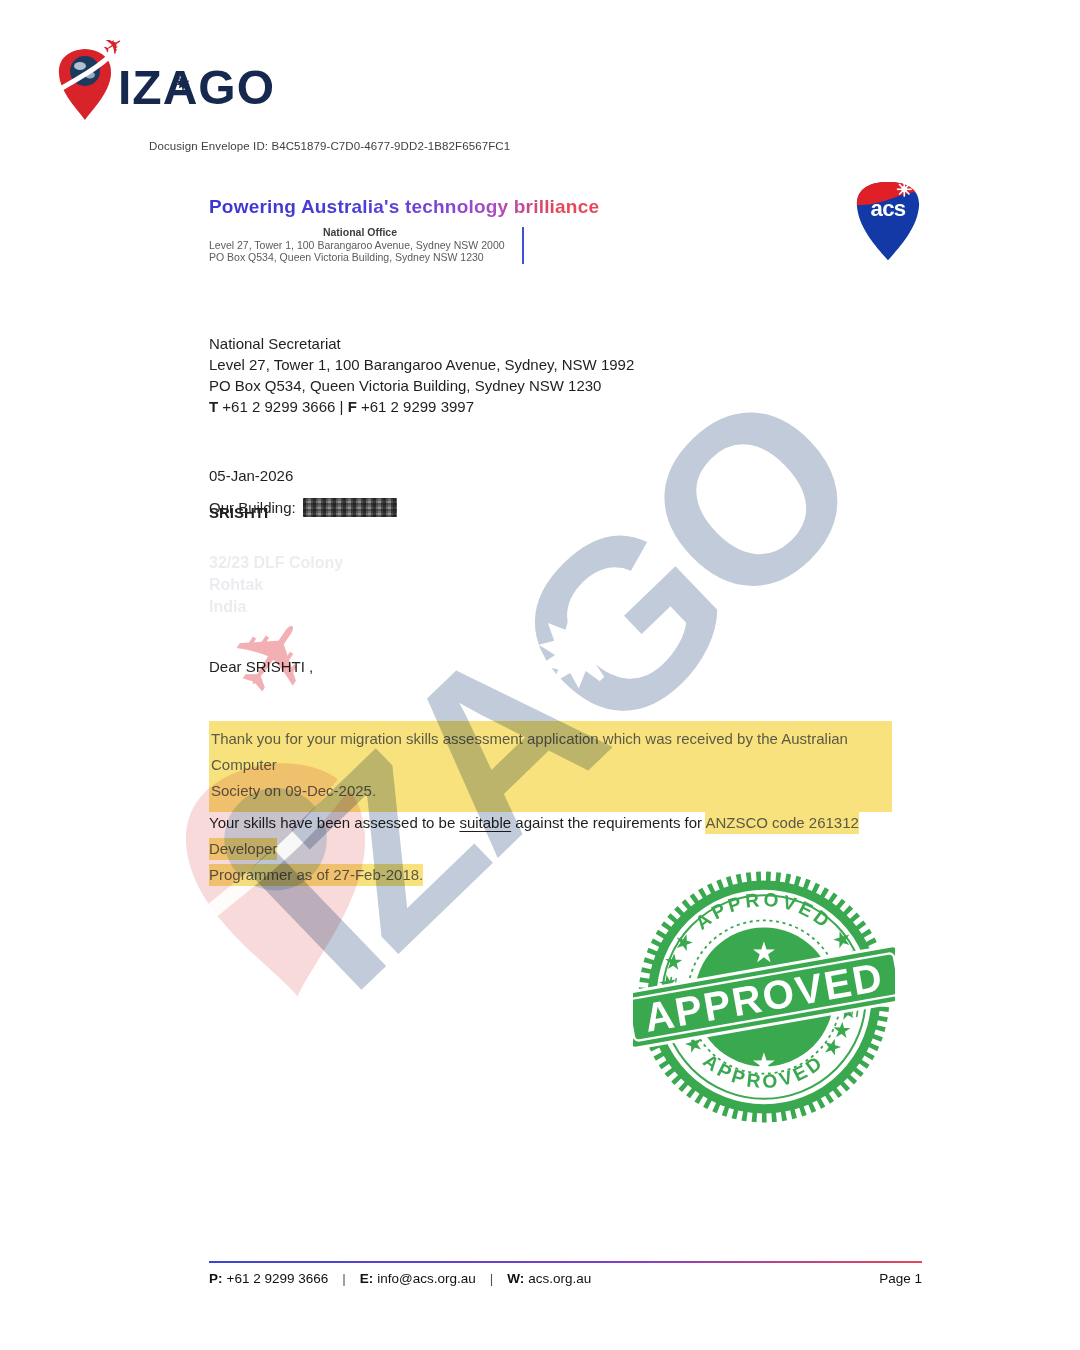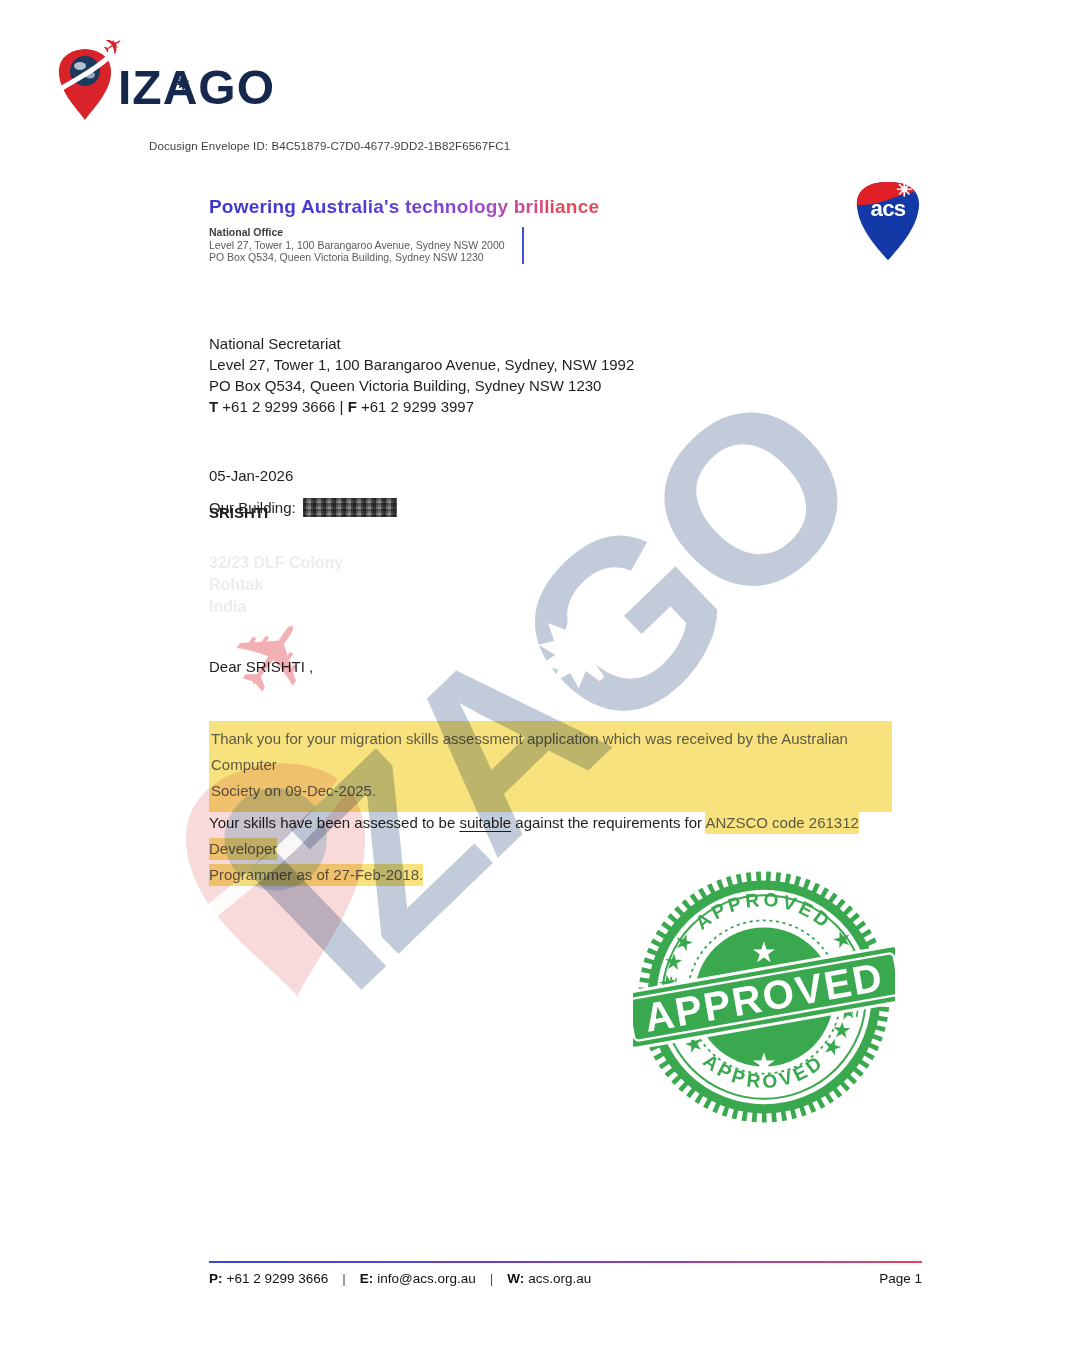--- a/index.html
+++ b/index.html
@@ -11,21 +11,21 @@
 
   
   .docusign{left:149px;top:140px;font-size:11.5px;color:#3f3f3f;letter-spacing:.1px;}
 
   
   .tagline{left:209px;top:196px;font-size:19px;font-weight:700;letter-spacing:.2px;
     background:linear-gradient(90deg,#3c35cf 0%,#4a3fd4 38%,#7d45d6 60%,#a84ac8 72%,#e54856 90%);
     -webkit-background-clip:text;background-clip:text;color:transparent;text-align:right;}
   .lh-row{left:209px;top:226px;display:flex;align-items:stretch;}
   .lh-col{font-size:10.5px;line-height:12.5px;color:#5a5b5e;}
-  .lh-col .b{font-weight:700;color:#3c3d40;}
+  .lh-col .b{font-weight:700;color:#3c3d40;text-align:center;}
   .lh-col.left{width:302px;}
   .lh-divider{width:2px;background:#3f51d8;margin:1px 11px 0 11px;}
   .acs-logo{left:851px;top:176px;width:74px;height:88px;}
 
   
   .recipient{left:209px;top:333px;font-size:15px;line-height:21px;}
   .recipient .b{font-weight:700;}
   .recipient a{color:#0563c1;text-decoration:underline;}
 
   

